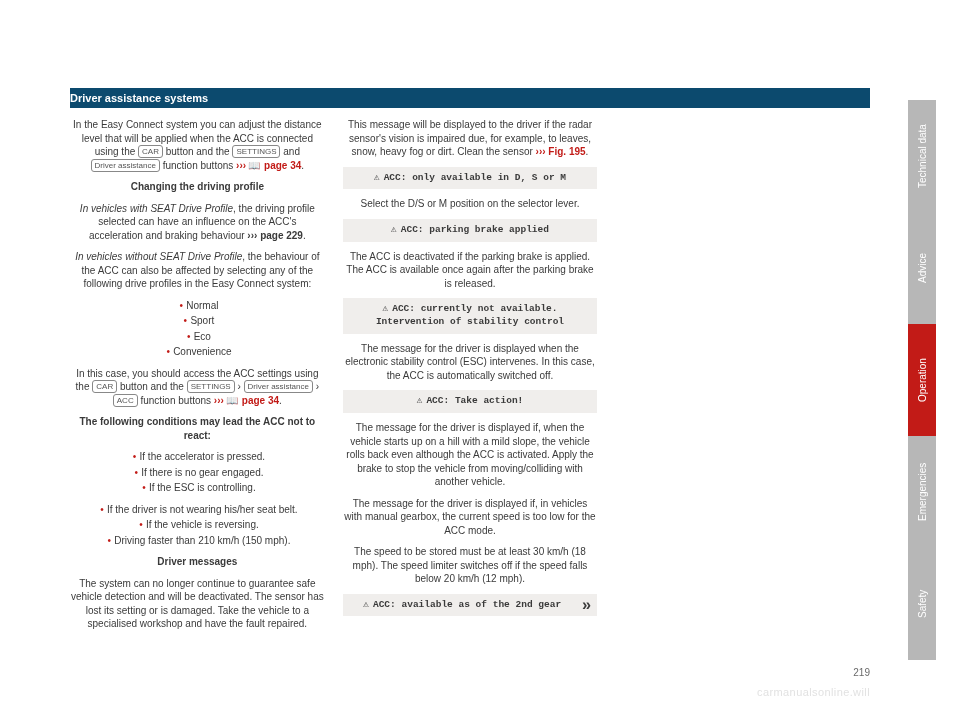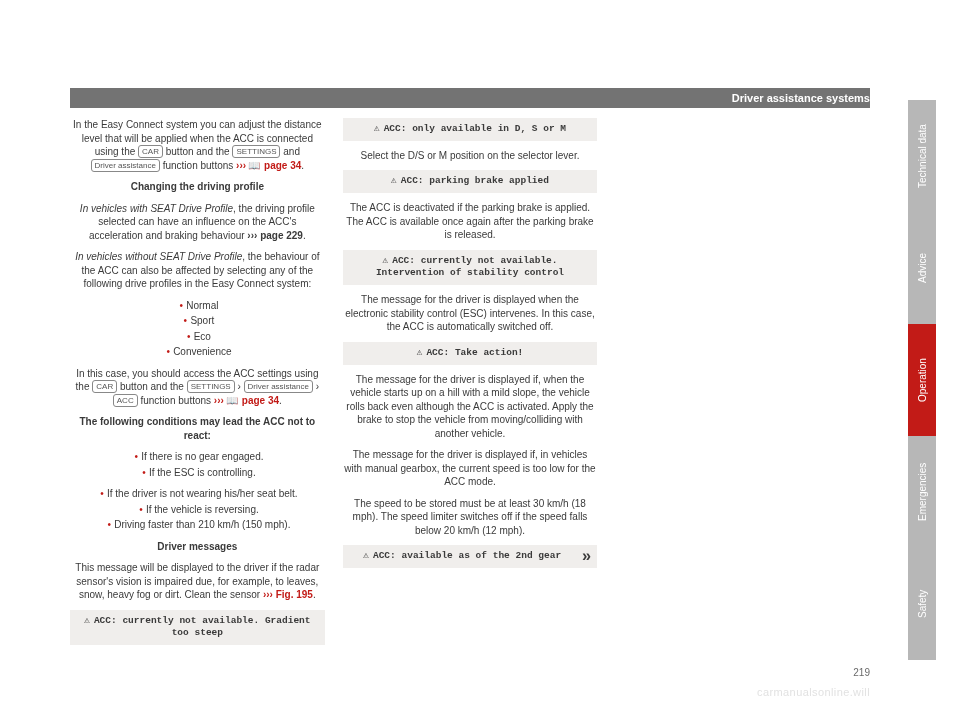--- a/index.html
+++ b/index.html
@@ -12,25 +12,25 @@
     color: #3a3a3a;
     overflow: hidden;
     position: relative;
   }
   .header-bar {
     position: absolute;
     left: 70px;
     top: 88px;
     width: 800px;
     height: 20px;
-    background: #737373;
+    background: #0c4a6e;
     color: #fff;
     font-weight: 600;
     font-size: 11px;
-    text-align: right;
+    text-align: left;
     line-height: 20px;
   }
   .page-body {
     position: absolute;
     left: 70px;
     top: 118px;
     width: 800px;
     height: 530px;
     column-count: 3;
     column-gap: 18px;
@@ -163,40 +163,39 @@
     <li>Convenience</li>
   </ul>
 
   <p>
     <span>In this case, you should access the ACC settings using the </span><span class="kbd">CAR</span><span> button and the </span><span class="kbd">SETTINGS</span><span> › </span><span class="kbd">Driver assistance</span><span> › </span><span class="kbd">ACC</span><span> function buttons </span><span class="ref-red">››› 📖 page 34</span><span>.</span>
   </p>
 
   <p class="bold">The following conditions may lead the ACC not to react:</p>
 
   <ul class="bullets">
+    <li>If the accelerator is pressed.</li>
     <li>If there is no gear engaged.</li>
     <li>If the ESC is controlling.</li>
   </ul>
 
   <ul class="bullets">
     <li>If the driver is not wearing his/her seat belt.</li>
     <li>If the vehicle is reversing.</li>
     <li>Driving faster than 210 km/h (150 mph).</li>
   </ul>
 
   <p class="bold">Driver messages</p>
 
+  <p>The system can no longer continue to guarantee safe vehicle detection and will be deactivated. The sensor has lost its setting or is damaged. Take the vehicle to a specialised workshop and have the fault repaired.</p>
 
   <p>
     <span>This message will be displayed to the driver if the radar sensor's vision is impaired due, for example, to leaves, snow, heavy fog or dirt. Clean the sensor </span><span class="ref-red">››› Fig. 195</span><span>.</span>
   </p>
 
-  <div class="msgbox">
-    <span class="warn-icon">⚠</span><span>ACC: currently not available. Gradient too steep</span>
-  </div>
 
   <div class="msgbox">
     <span class="warn-icon">⚠</span><span>ACC: only available in D, S or M</span>
   </div>
   <p>Select the D/S or M position on the selector lever.</p>
 
   <div class="msgbox">
     <span class="warn-icon">⚠</span><span>ACC: parking brake applied</span>
   </div>
   <p>The ACC is deactivated if the parking brake is applied. The ACC is available once again after the parking brake is released.</p>

